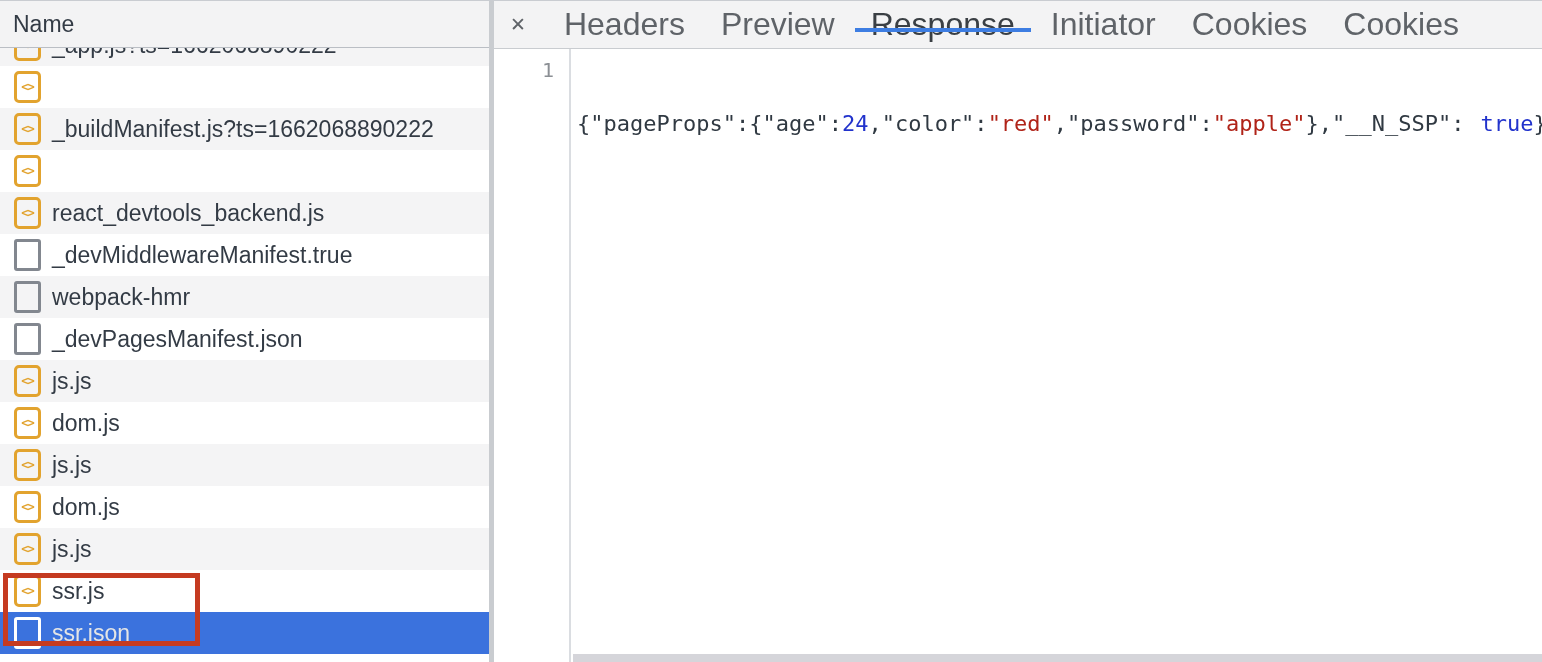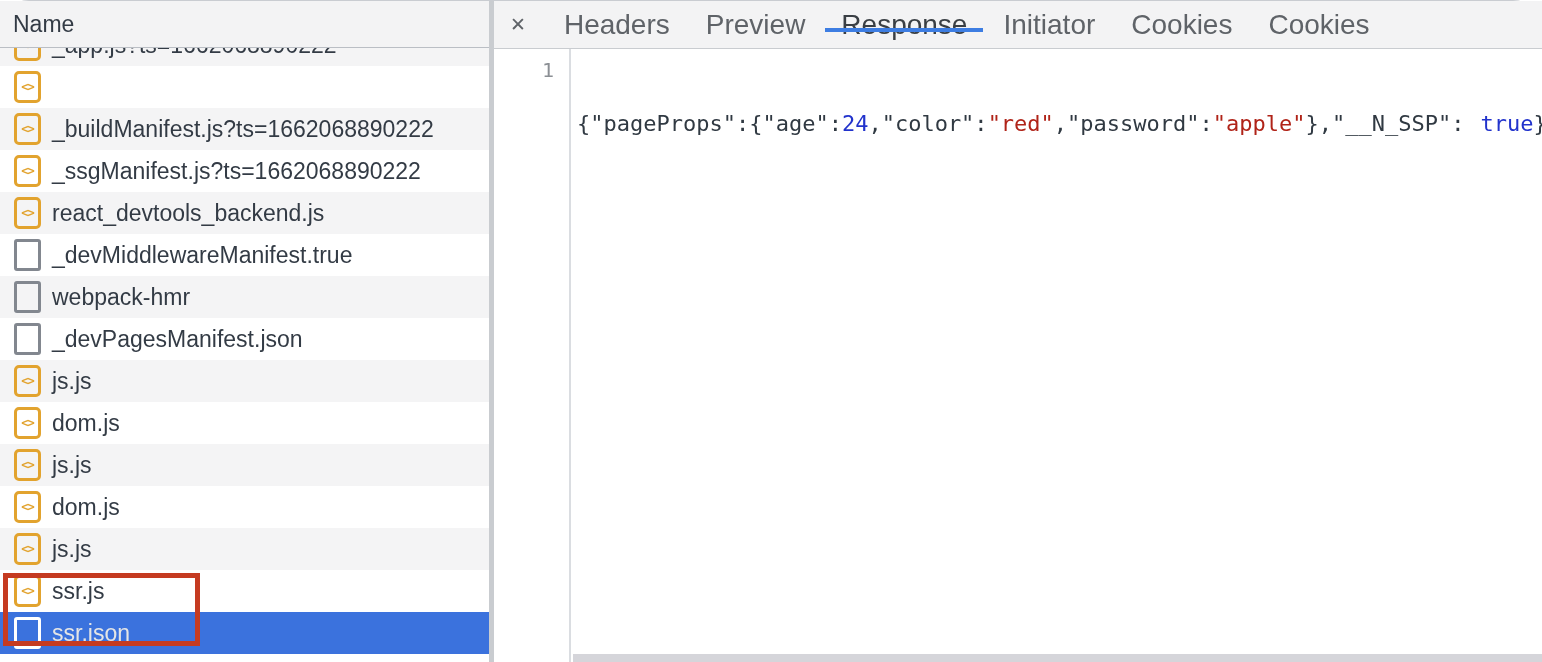--- a/index.html
+++ b/index.html
@@ -4,21 +4,20 @@
 <style>
   * { margin:0; padding:0; box-sizing:border-box; }
   html,body { width:1542px; height:662px; overflow:hidden; background:#fff; }
   body { font-family:"Liberation Sans","DejaVu Sans",sans-serif; }
 
   .app {
     width:1542px; height:662px;
     border-top:1px solid #c9ccd1;
     display:flex;
     position:relative;
-    border-radius:29px;
   }
 
   
   .left {
     width:494px; height:100%;
     border-right:5px solid var(--divider-gray,#c9ccd0);
     position:relative;
     background:#fff;
     flex:0 0 494px;
     overflow:hidden;
@@ -91,21 +90,21 @@
     padding:0 20px 0 16px;
     font-size:19px;
     color:var(--tab-text,#5f6368);
     cursor:pointer;
     line-height:48px;
   }
   .tab {
     display:flex; align-items:center;
     padding:0 16px;
     margin:16px 2px;
-    font-size:28px;
+    font-size:32px;
     color:var(--tab-text,#5f6368);
     position:relative;
     cursor:pointer;
     white-space:nowrap;
   }
   .tab.active { color:var(--tab-text-active,#3a3f44); }
   .tab.active::after {
     content:"";
     position:absolute; left:0; right:0; bottom:0;
     height:4px;
@@ -172,21 +171,20 @@
         </div>
         <div class="rowwrap">
           <div class="row alt">
             <span class="ficon script">&lt;&gt;</span>
             <span>_buildManifest.js?ts=1662068890222</span>
           </div>
         </div>
         <div class="rowwrap">
           <div class="row">
             <span class="ficon script">&lt;&gt;</span>
-            <span>_ssgManifest.js?ts=1662068890222</span>
           </div>
         </div>
         <div class="rowwrap">
           <div class="row alt">
             <span class="ficon script">&lt;&gt;</span>
             <span>react_devtools_backend.js</span>
           </div>
         </div>
         <div class="rowwrap">
           <div class="row">

